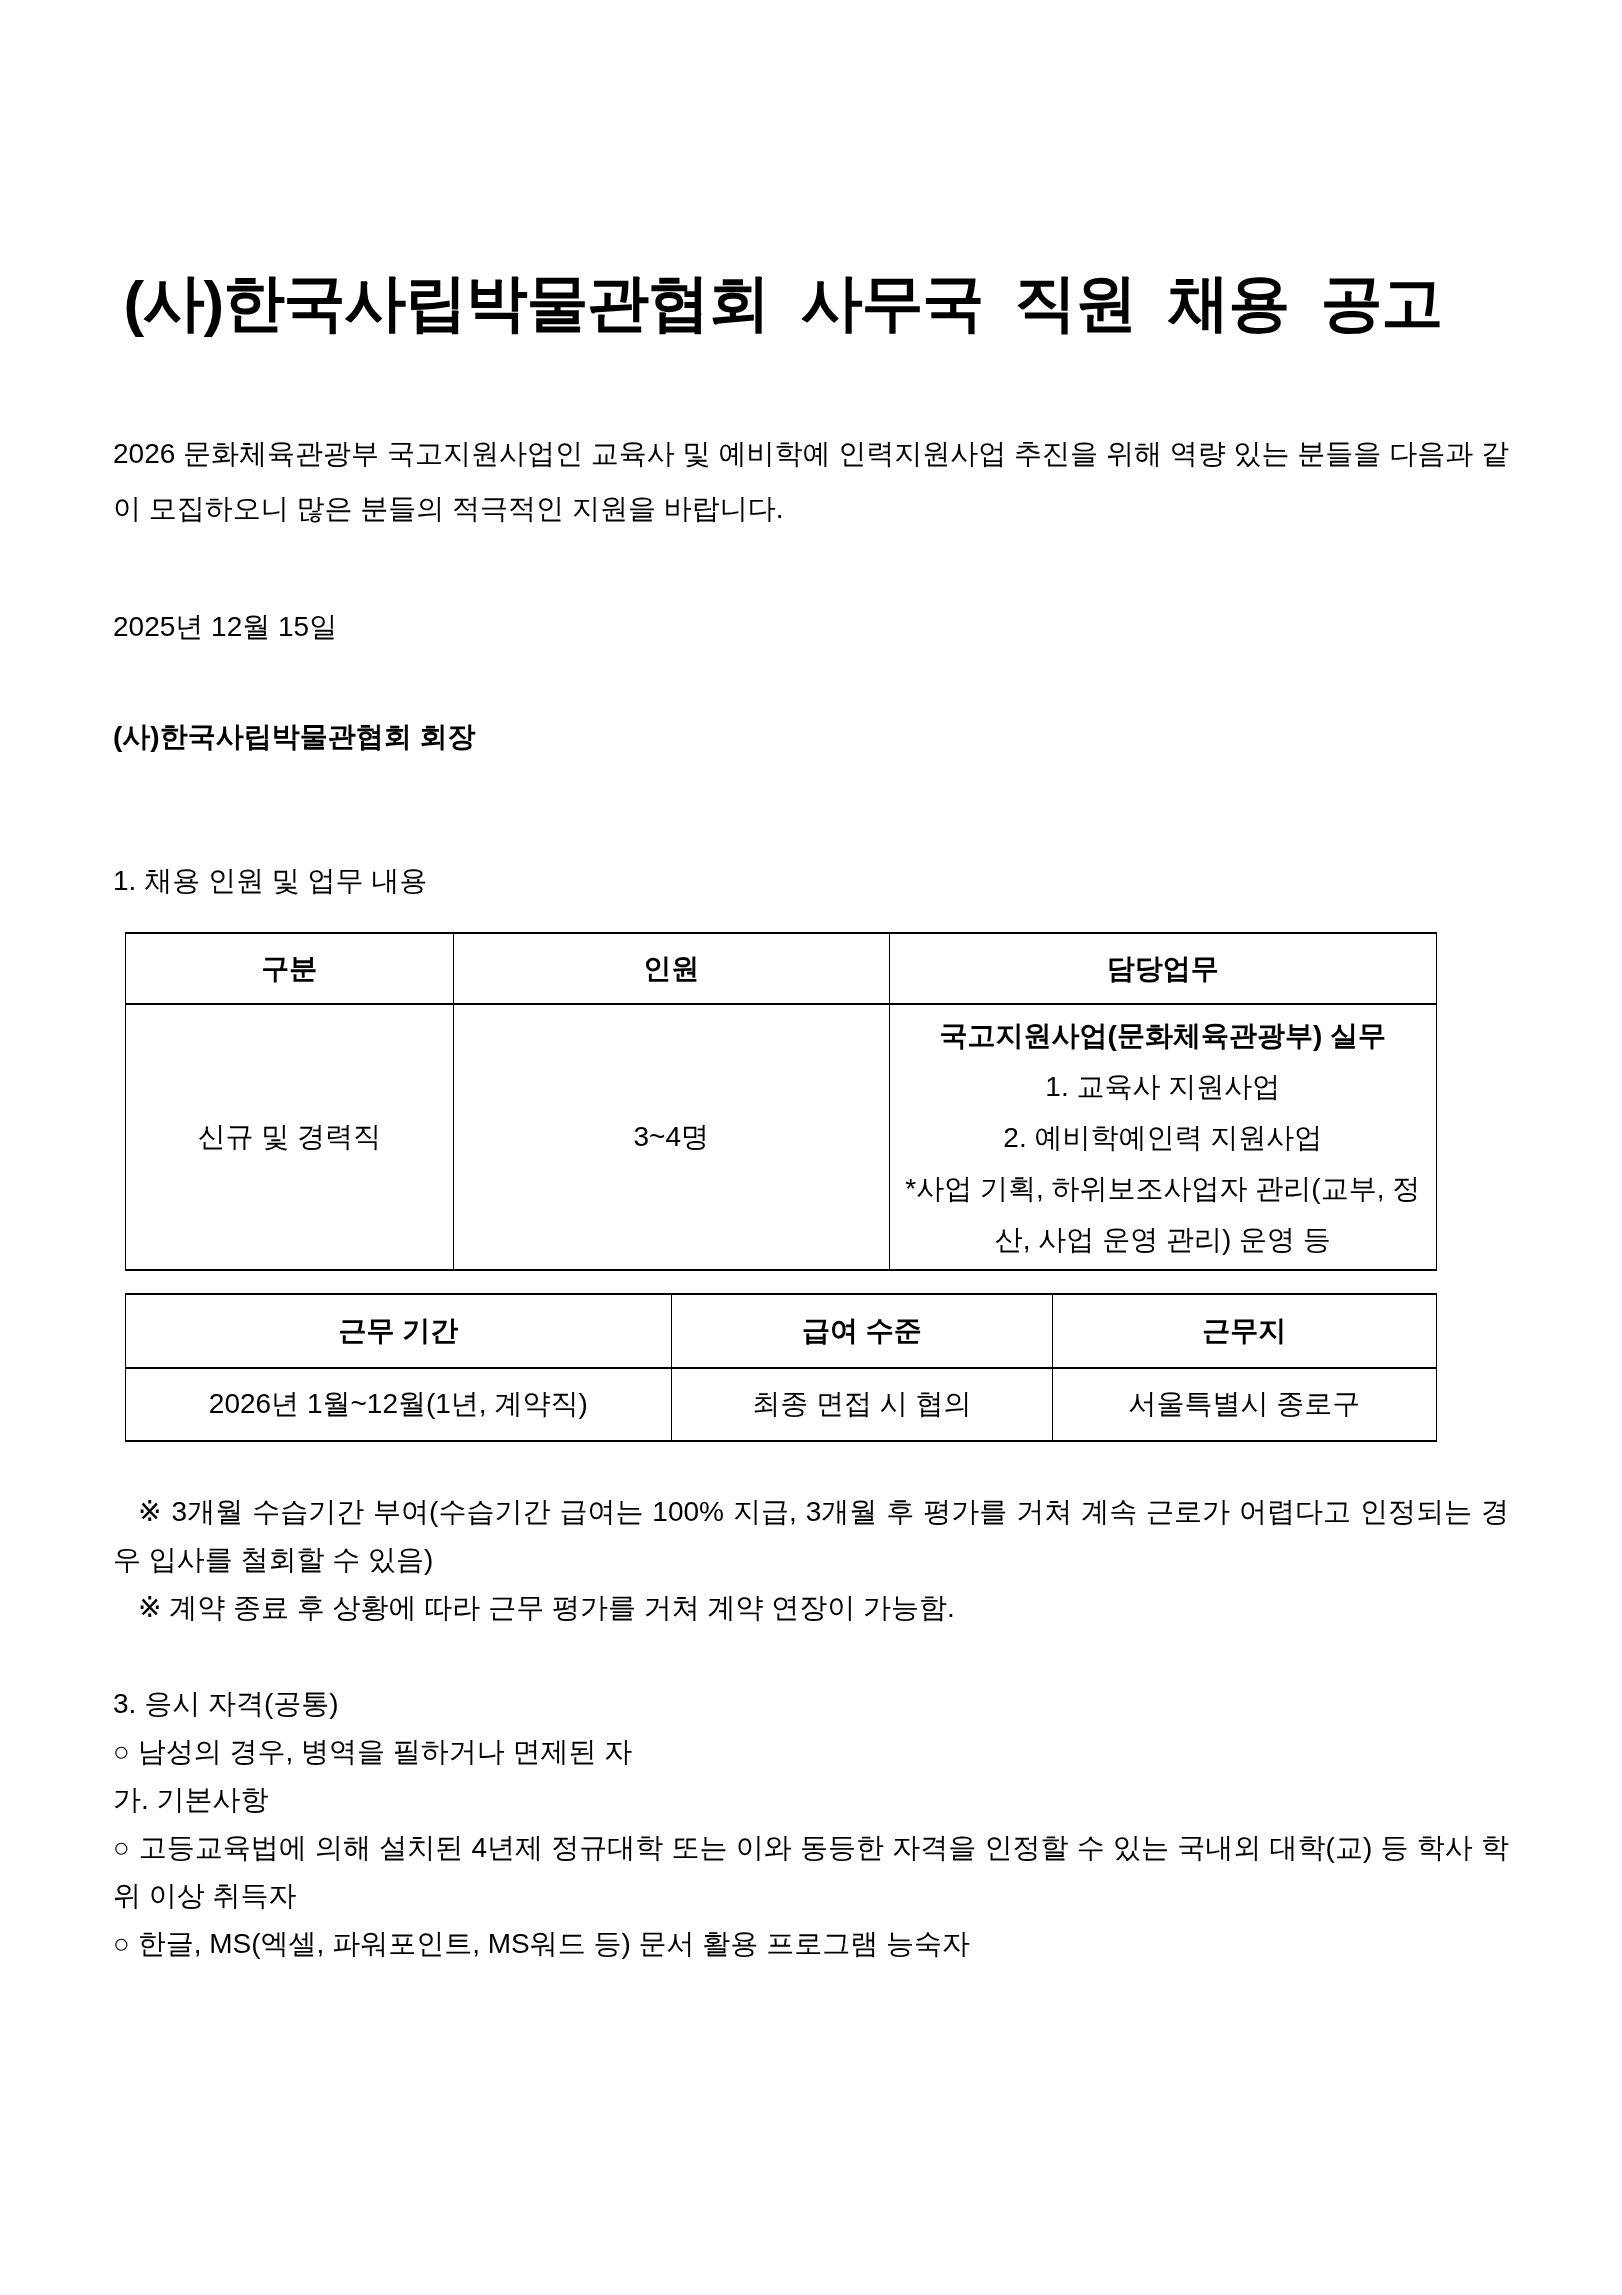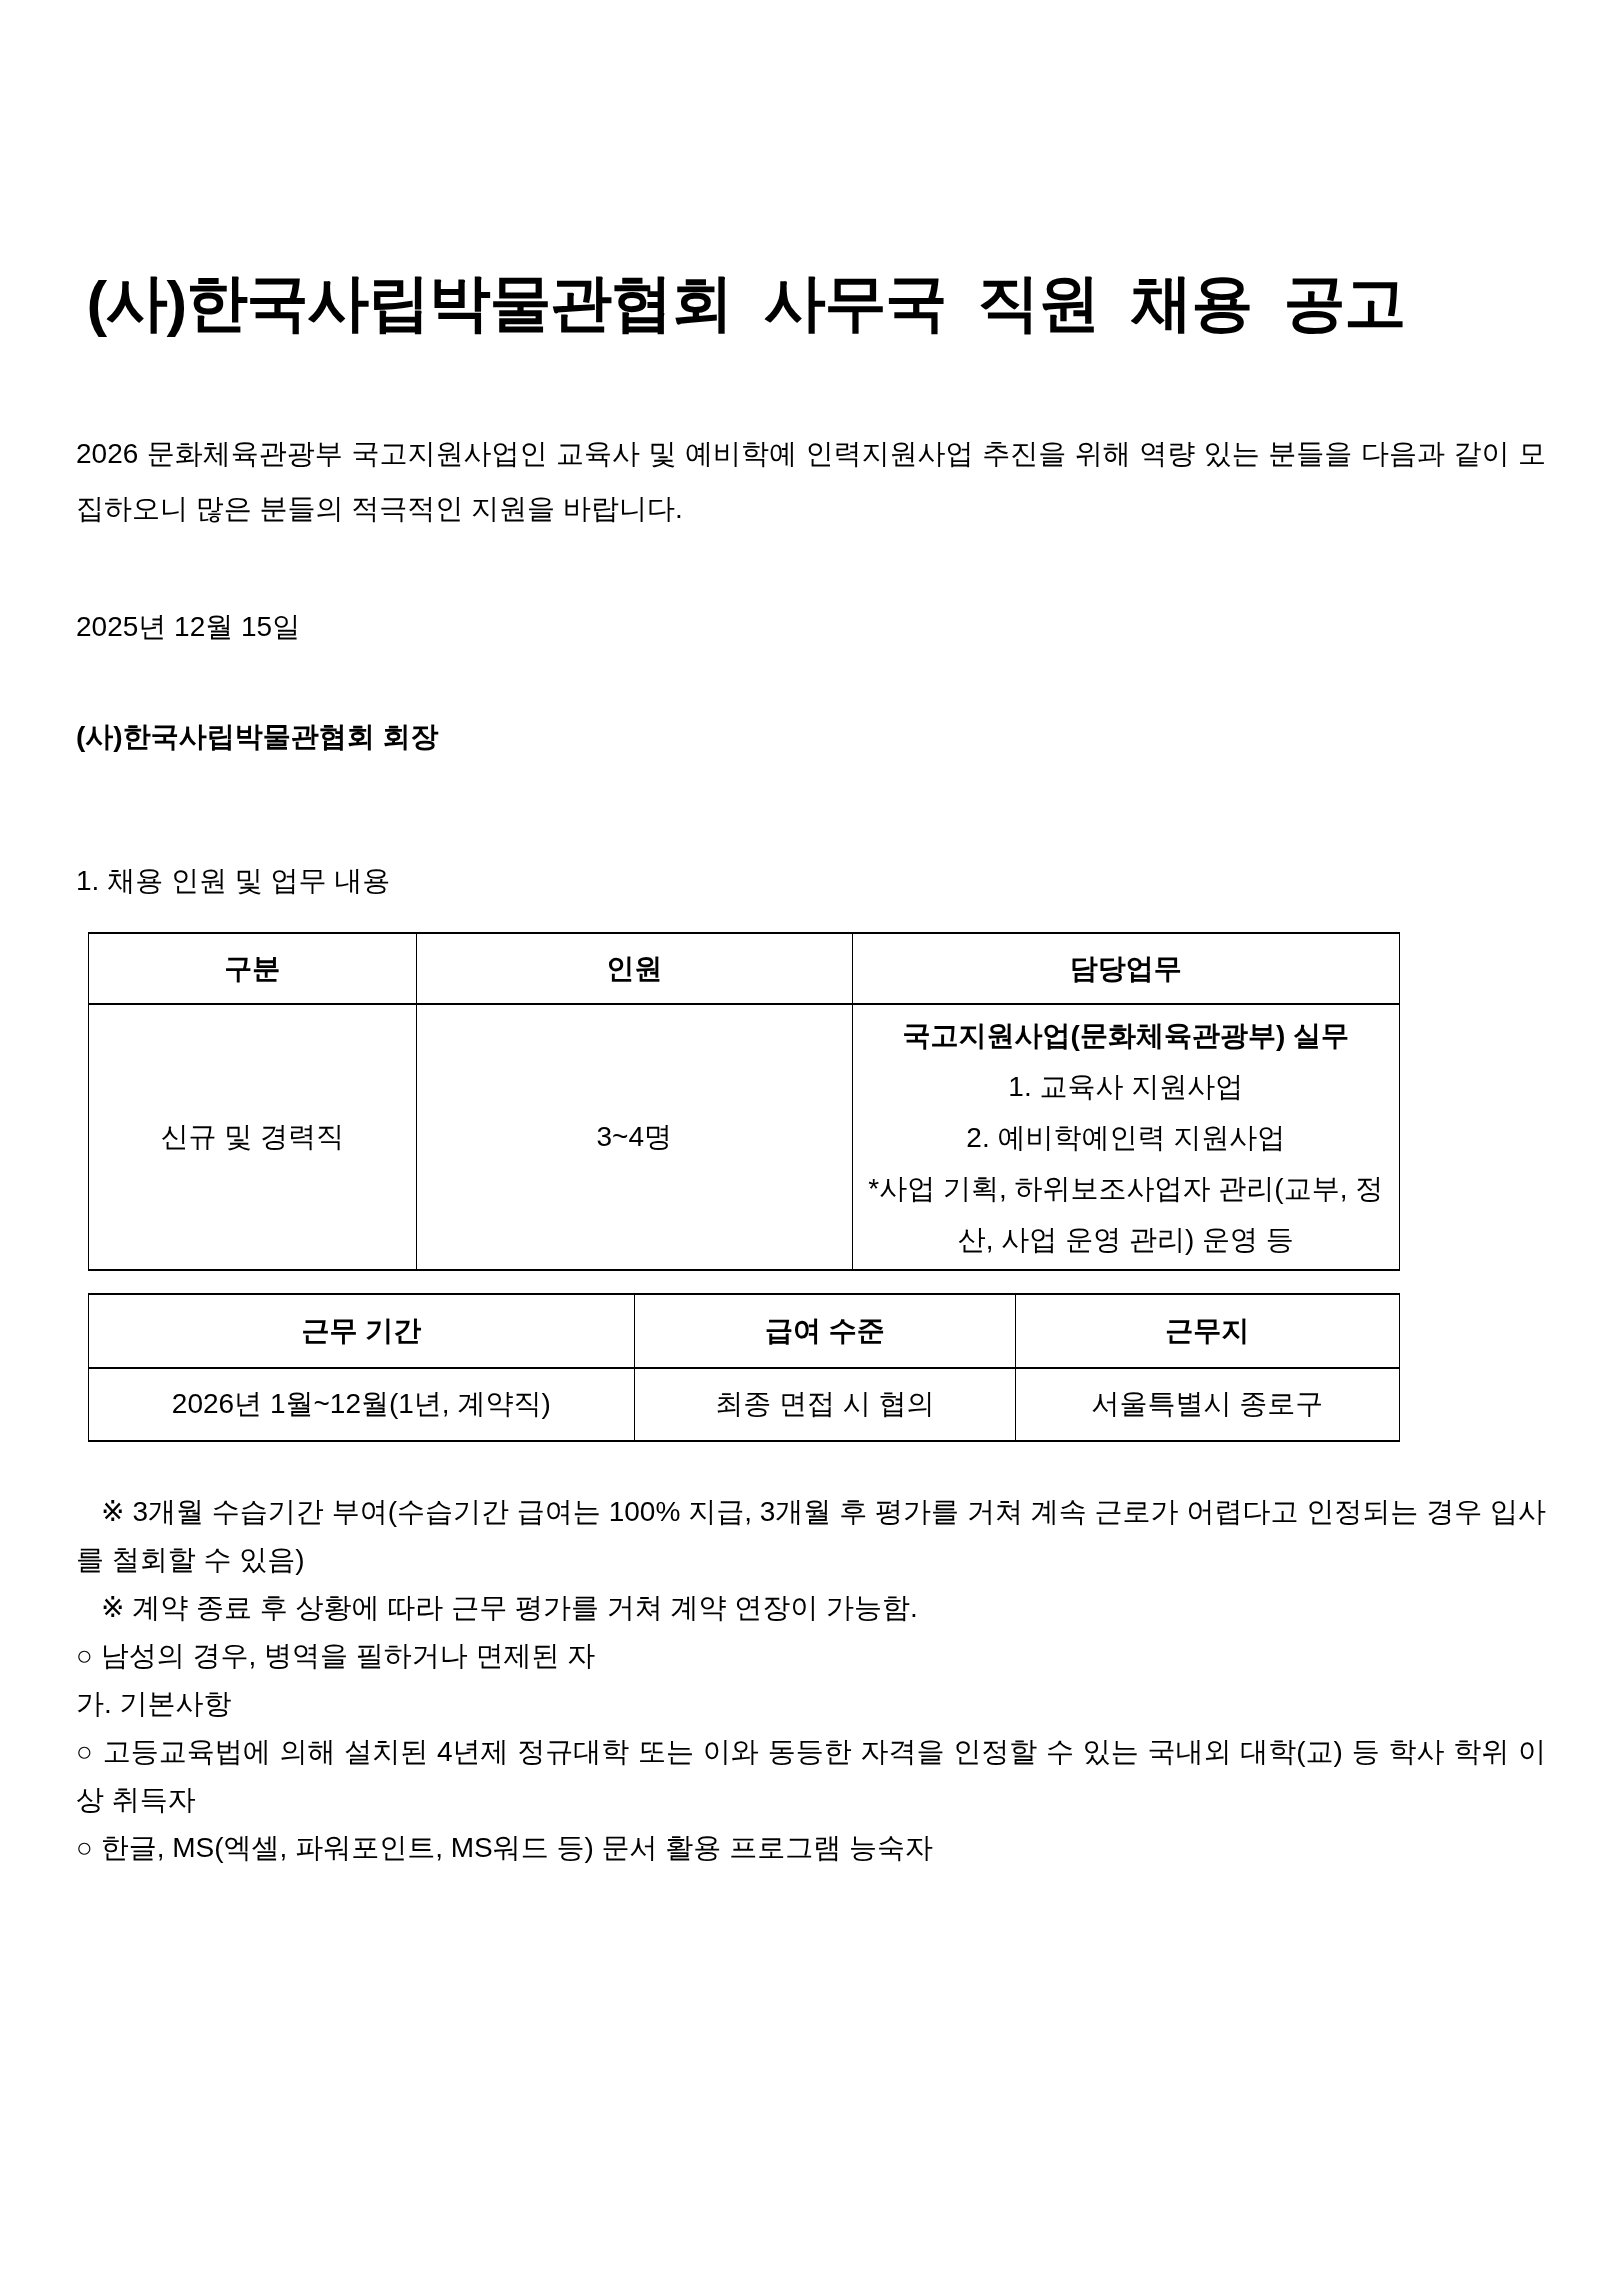--- a/index.html
+++ b/index.html
@@ -5,21 +5,21 @@
   html, body {
     margin: 0;
     padding: 0;
     background: #ffffff;
   }
   .page {
     position: relative;
     width: 1622px;
     height: 2295px;
     box-sizing: border-box;
-    padding: 0 76px;
+    padding: 0 113px;
     background: #ffffff;
     color: #000000;
     font-family: "Liberation Sans", "DejaVu Sans", sans-serif;
     font-size: 28px;
     overflow: hidden;
   }
   .title {
     margin: 260px 0 0 10.5px;
     font-size: 62px;
     line-height: 86px;
@@ -167,20 +167,21 @@
         <td>2026년 1월~12월(1년, 계약직)</td>
         <td>최종 면접 시 협의</td>
         <td>서울특별시 종로구</td>
       </tr>
     </tbody>
   </table>
 
   <p class="note note-first">※ 3개월 수습기간 부여(수습기간 급여는 100% 지급, 3개월 후 평가를 거쳐 계속 근로가 어렵다고 인정되는 경우 입사를 철회할 수 있음)</p>
   <p class="note">※ 계약 종료 후 상황에 따라 근무 평가를 거쳐 계약 연장이 가능함.</p>
 
+  <h2 class="sec-heading sec3-heading">3. 응시 자격(공통)</h2>
 
   <p class="plain-line">○ 남성의 경우, 병역을 필하거나 면제된 자</p>
   <p class="plain-line">가. 기본사항</p>
   <p class="plain-line">○ 고등교육법에 의해 설치된 4년제 정규대학 또는 이와 동등한 자격을 인정할 수 있는 국내외 대학(교) 등 학사 학위 이상 취득자</p>
   <p class="plain-line">○ 한글, MS(엑셀, 파워포인트, MS워드 등) 문서 활용 프로그램 능숙자</p>
 
 </div>
 
 
 </body></html>

